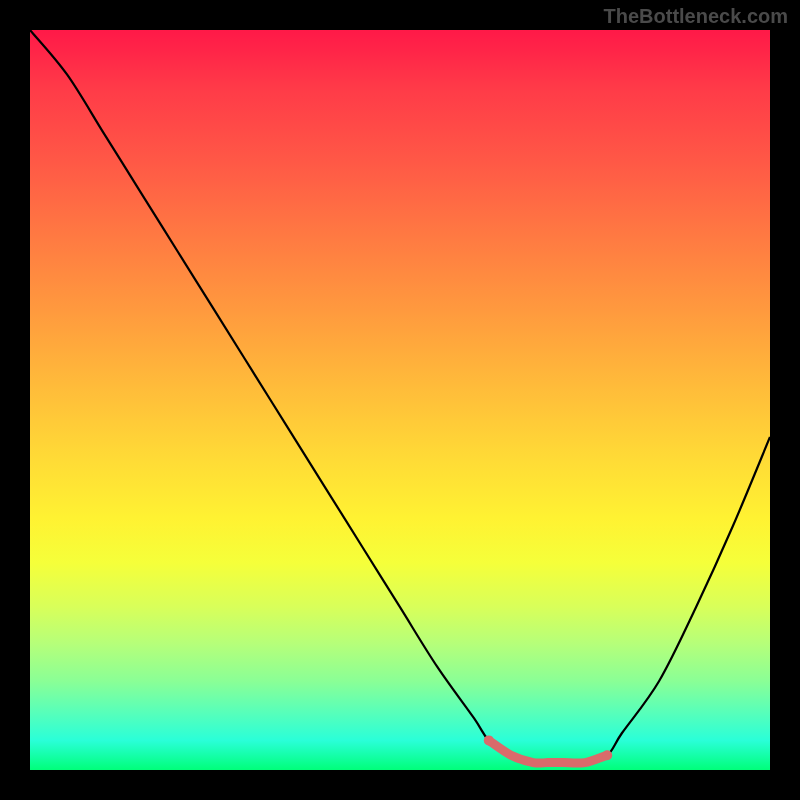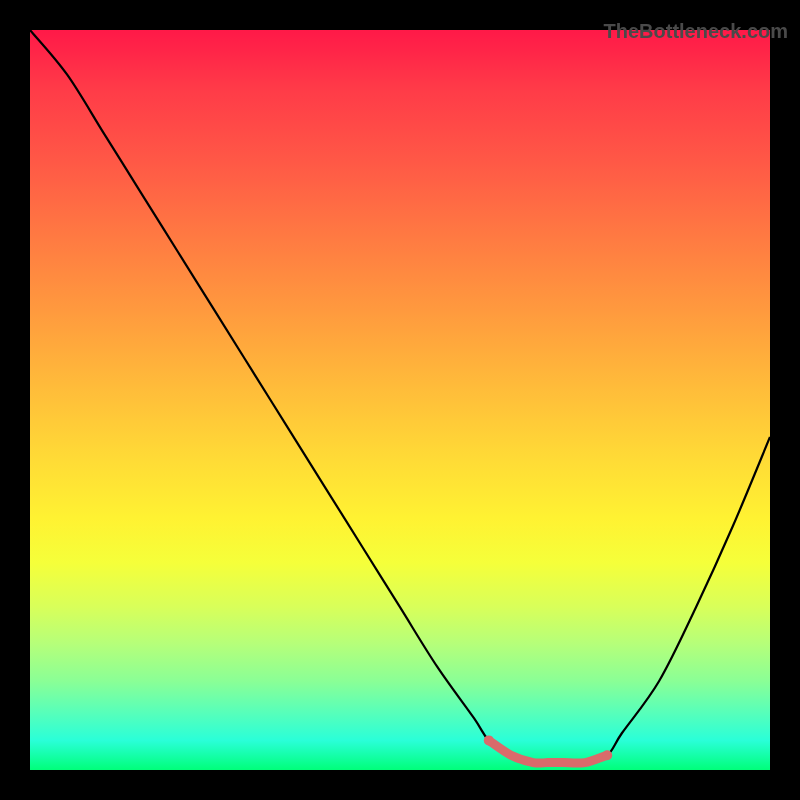--- a/index.html
+++ b/index.html
@@ -6,21 +6,21 @@
     margin: 0;
     padding: 0;
     background: #000;
     width: 800px;
     height: 800px;
     position: relative;
     font-family: Arial, sans-serif;
   }
   .watermark {
     position: absolute;
-    top: 20px;
+    top: 5px;
     right: 12px;
     color: #4a4a4a;
     font-size: 20px;
     font-weight: bold;
     z-index: 10;
   }
   .plot-area {
     position: absolute;
     left: 30px;
     top: 30px;

